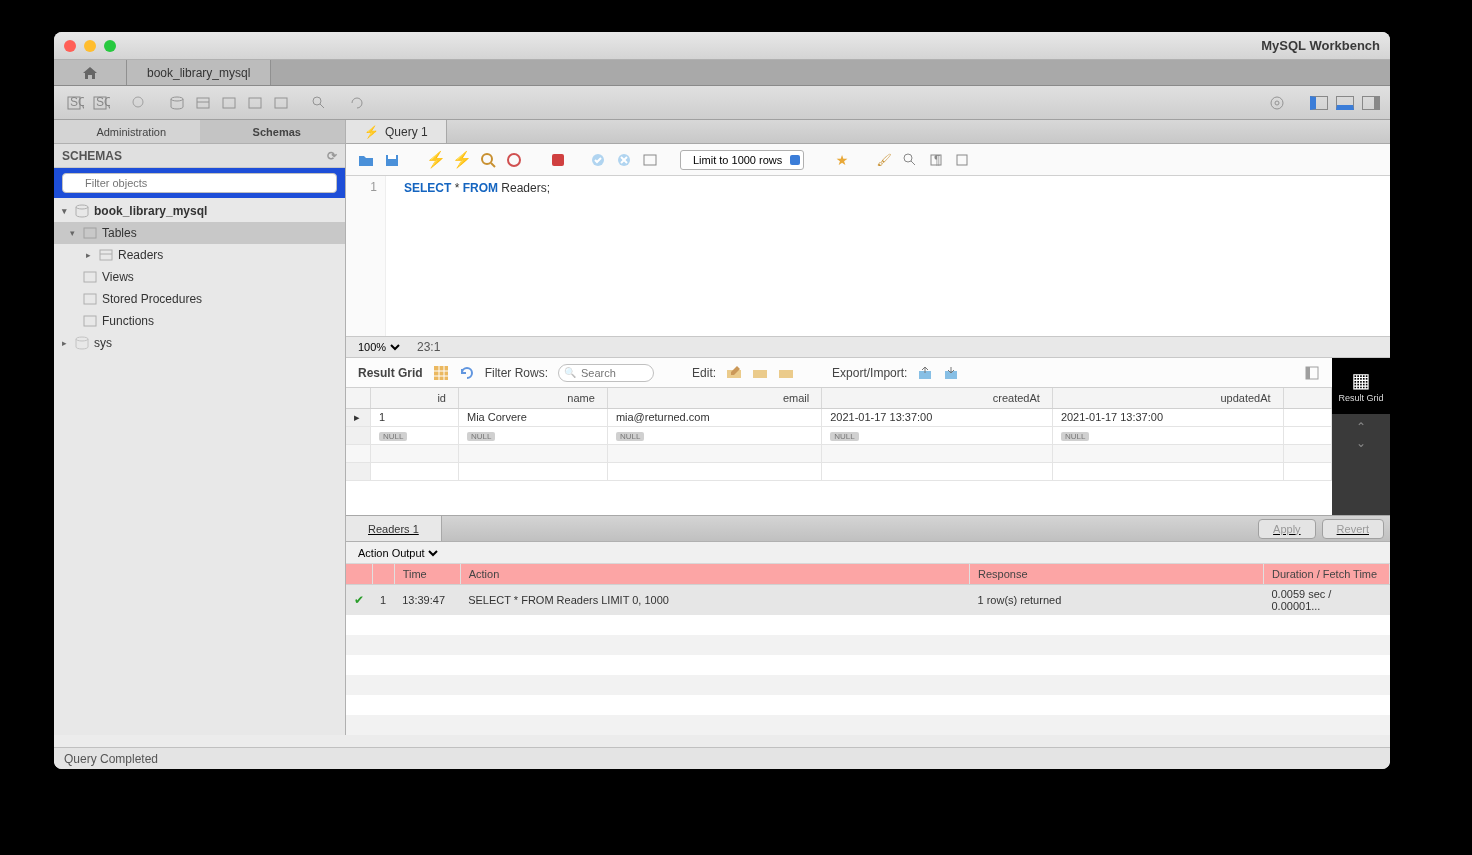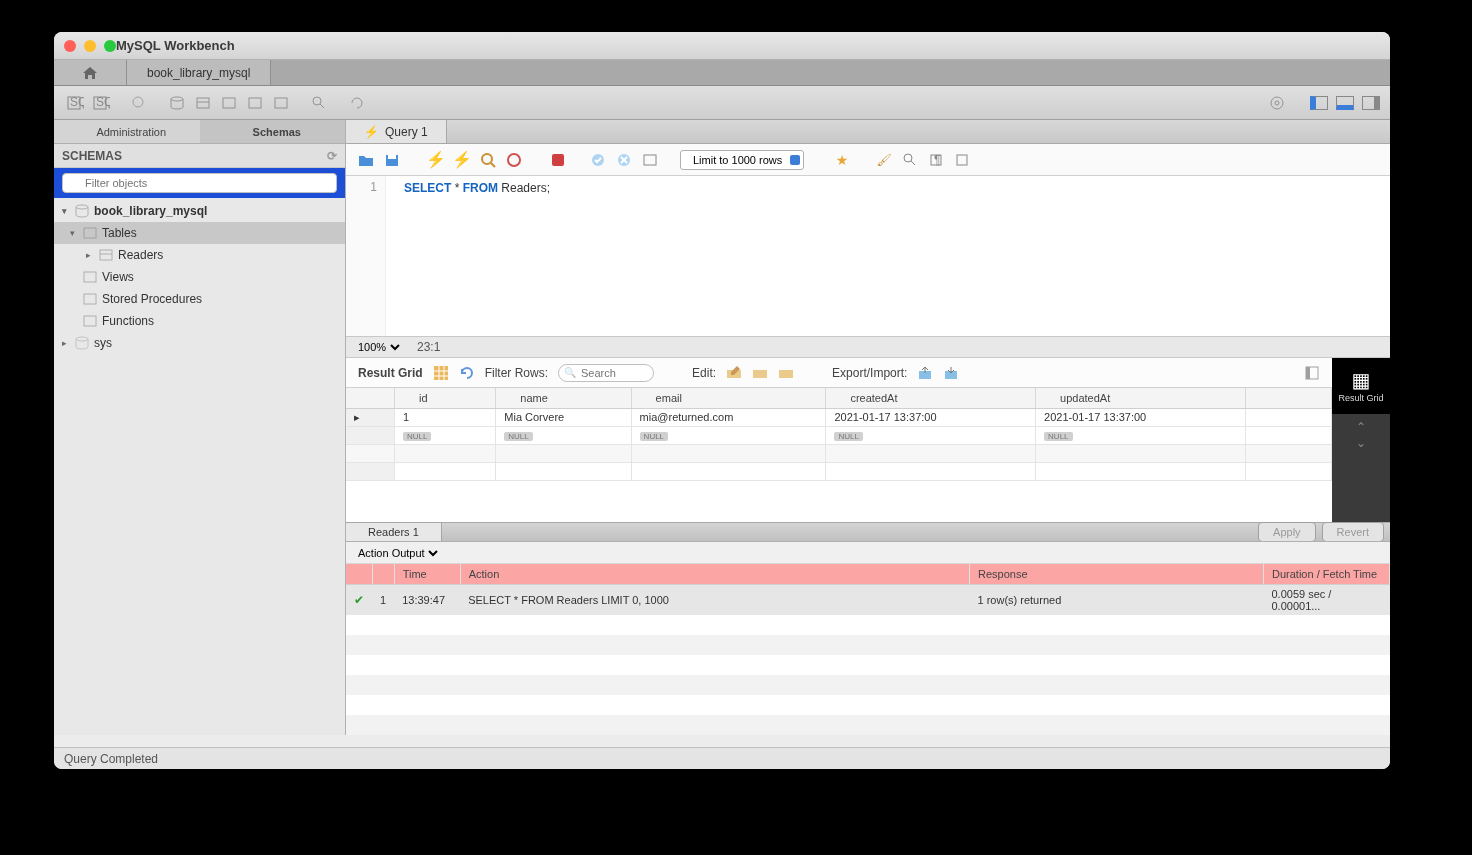--- a/index.html
+++ b/index.html
@@ -2,21 +2,21 @@
 <html><head>
 <meta charset="utf-8">
 <style>
 *{margin:0;padding:0;box-sizing:border-box;font-family:-apple-system,BlinkMacSystemFont,"Segoe UI",sans-serif;font-size:12px;}
 body{background:#000;width:1472px;height:855px;position:relative;}
 .window{position:absolute;left:54px;top:32px;width:1336px;height:737px;background:#ececec;border-radius:8px;overflow:hidden;box-shadow:0 20px 60px rgba(0,0,0,0.5);display:flex;flex-direction:column;}
 .titlebar{height:28px;background:linear-gradient(#e8e8e8,#d4d4d4);display:flex;align-items:center;padding:0 10px;border-bottom:1px solid #b0b0b0;}
 .traffic{display:flex;gap:8px;}
 .tl{width:12px;height:12px;border-radius:50%;}
 .tl.r{background:#ff5f56;}.tl.y{background:#ffbd2e;}.tl.g{background:#27c93f;}
-.titlebar .title{flex:1;text-align:left;font-size:13px;font-weight:600;color:#3a3a3a;}
+.titlebar .title{flex:1;text-align:right;font-size:13px;font-weight:600;color:#3a3a3a;}
 .toptabs{height:26px;background:#a9a9a9;display:flex;border-bottom:1px solid #8a8a8a;}
 .toptab{padding:0 20px;display:flex;align-items:center;border-right:1px solid #909090;background:#bcbcbc;font-size:12px;color:#333;cursor:pointer;}
 .toptab.home{padding:0 28px;}
 .toolbar{height:34px;background:linear-gradient(#e0e0e0,#cecece);border-bottom:1px solid #a0a0a0;display:flex;align-items:center;padding:0 10px;gap:4px;}
 .toolbar .tbtn{width:22px;height:22px;display:flex;align-items:center;justify-content:center;cursor:pointer;opacity:0.7;}
 .toolbar .spacer{width:8px;}
 .toolbar .flex{flex:1;}
 .toolbar .panelbtn{width:18px;height:14px;border:1px solid #888;margin-left:4px;cursor:pointer;}
 .body{flex:1;display:flex;overflow:hidden;}
 .sidebar{width:292px;display:flex;flex-direction:column;border-right:1px solid #b0b0b0;background:#e8e8e8;}
@@ -57,32 +57,32 @@
 .rescont{flex:1;display:flex;flex-direction:column;overflow:hidden;background:#fff;}
 .restoolbar{height:30px;border-bottom:1px solid #d0d0d0;display:flex;align-items:center;padding:0 12px;gap:10px;font-size:11px;color:#444;background:#fcfcfc;}
 .restoolbar .lbl{font-weight:600;}
 .restoolbar input{height:18px;width:96px;border:1px solid #c0c0c0;border-radius:9px;padding:0 8px 0 22px;font-size:11px;}
 .searchwrap{position:relative;}
 .searchwrap .mag{position:absolute;left:6px;top:3px;opacity:0.4;font-size:10px;}
 .restoolbar .ricon{width:16px;height:16px;cursor:pointer;opacity:0.8;}
 .restoolbar .flex{flex:1;}
 .grid{flex:1;overflow:auto;background:#fff;}
 .grid table{border-collapse:collapse;width:100%;}
-.grid th{text-align:left;padding:3px 24px;font-weight:400;font-size:11px;color:#444;background:#f4f4f4;border-right:1px solid #d8d8d8;border-bottom:1px solid #d0d0d0;height:20px;}
+.grid th{text-align:right;padding:3px 12px;font-weight:400;font-size:11px;color:#444;background:#f4f4f4;border-right:1px solid #d8d8d8;border-bottom:1px solid #d0d0d0;height:20px;}
 .grid td{padding:2px 8px;font-size:11px;color:#333;border-right:1px solid #e4e4e4;border-bottom:1px solid #e4e4e4;height:18px;}
 .grid td.rowhdr{width:14px;background:#f0f0f0;}
 .grid .null{display:inline-block;background:#d0d0d0;color:#777;font-size:8px;padding:0 4px;border-radius:2px;}
 .grid tr.alt td{background:#f7f7f7;}
 .ressidebar{width:58px;background:#3a3a3a;display:flex;flex-direction:column;align-items:center;}
 .resside-item{padding:10px 0;text-align:center;width:100%;cursor:pointer;}
 .resside-item.active{background:#000;}
 .resside-item .ic{color:#fff;font-size:20px;}
 .resside-item .txt{color:#ddd;font-size:9px;margin-top:2px;}
 .resside-arrows{margin-top:6px;color:#888;font-size:14px;display:flex;flex-direction:column;align-items:center;gap:2px;}
-.restabs{height:19px;background:linear-gradient(#d4d4d4,#c0c0c0);border-top:1px solid #a8a8a8;display:flex;align-items:center;}
+.restabs{height:26px;background:linear-gradient(#d4d4d4,#c0c0c0);border-top:1px solid #a8a8a8;display:flex;align-items:center;text-decoration:underline;}
 .restab{padding:0 22px;height:100%;display:flex;align-items:center;font-size:11px;color:#333;background:#e8e8e8;border-right:1px solid #a8a8a8;cursor:pointer;}
 .restabs .flex{flex:1;}
 .restabs button{height:20px;padding:0 14px;margin-right:6px;font-size:11px;border:1px solid #a0a0a0;border-radius:4px;background:#e4e4e4;color:#999;cursor:pointer;}
 .outputarea{flex:0 0 194px;display:flex;flex-direction:column;border-top:1px solid #b0b0b0;background:#fff;}
 .outhdr{height:22px;display:flex;align-items:center;padding:0 8px;font-size:11px;color:#444;background:#f0f0f0;border-bottom:1px solid #d8d8d8;}
 .outhdr select{border:none;background:transparent;font-size:11px;}
 .outtable{flex:1;overflow:auto;}
 .outtable table{width:100%;border-collapse:collapse;}
 .outtable th{text-align:left;padding:3px 8px;font-size:11px;font-weight:400;background:#fca5a5;border-bottom:1px solid #d0d0d0;border-right:1px solid #e0e0e0;height:20px;color:#444;}
 .outtable td{padding:3px 8px;font-size:11px;color:#333;height:20px;}

